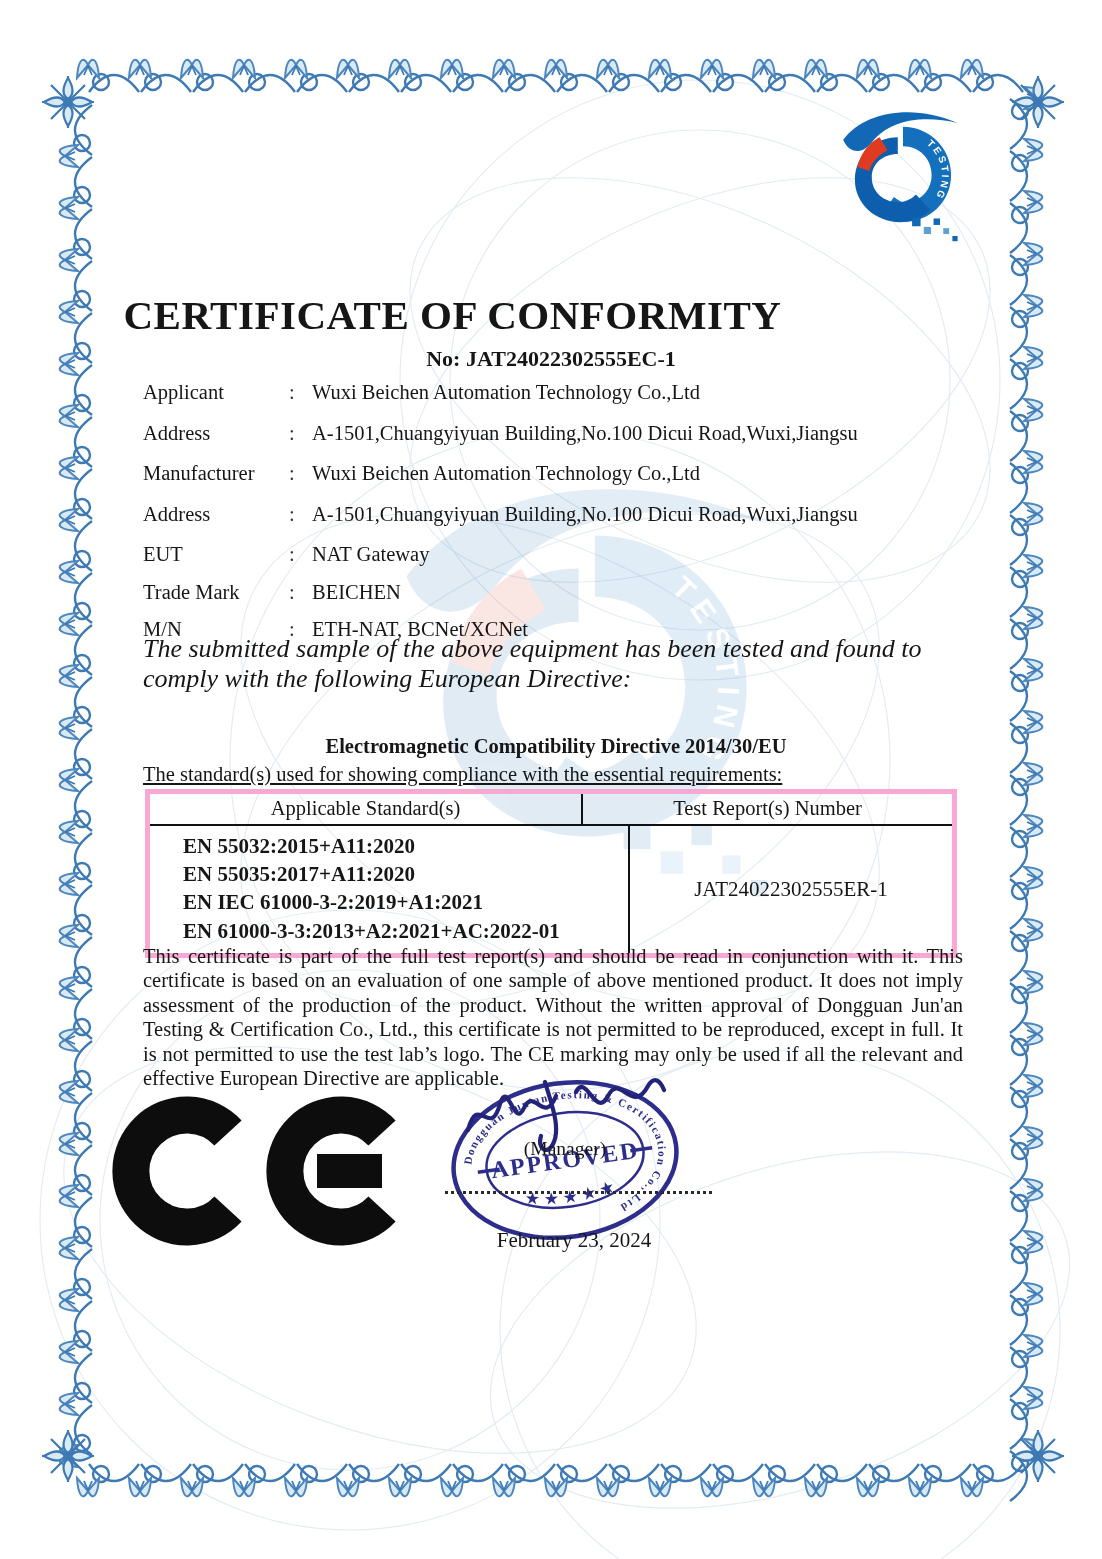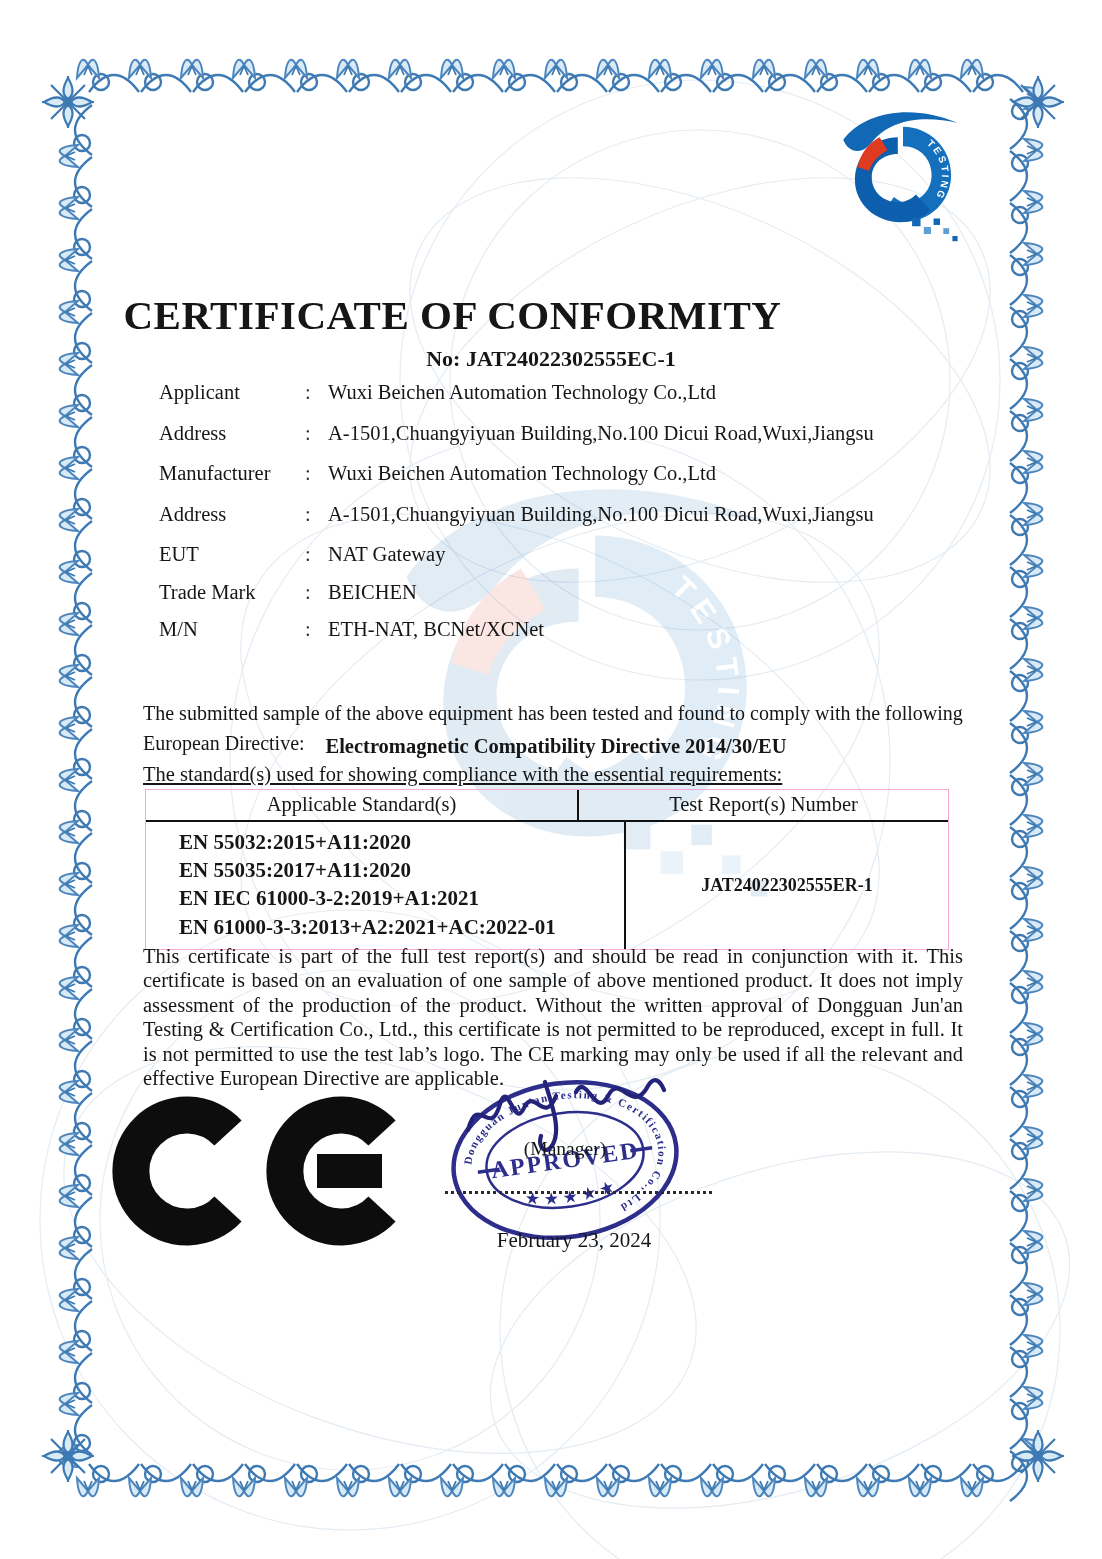--- a/index.html
+++ b/index.html
@@ -13,37 +13,37 @@
   }
   #deco-svg{position:absolute;left:0;top:0;width:1102px;height:1559px;pointer-events:none;}
   .abs{position:absolute;}
   
   #addr{left:143px;top:133px;font-size:21.5px;line-height:36px;}
   
   #title{left:0;top:291px;width:905px;text-align:center;font-size:41px;font-weight:bold;letter-spacing:.5px;}
   #certno{left:0;top:346px;width:1102px;text-align:center;font-size:22px;font-weight:bold;}
   
   #fields{left:143px;top:381px;width:830px;}
-  .frow{display:flex;font-size:20.5px;height:40.5px;align-items:flex-start;margin-left:16px;}
+  .frow{display:flex;font-size:20.5px;height:40.5px;align-items:flex-start;}
   .flabel{width:146px;flex:none;}
   .fcolon{width:23px;flex:none;color:#333;}
   .fvalue{flex:1;}
   
-  #intro{left:143px;top:698px;width:832px;font-size:20px;line-height:30px;}
+  #intro{left:143px;top:634px;width:832px;font-size:26px;line-height:30px;font-style:italic;}
   #directive{left:0;top:735px;width:1112px;text-align:center;font-size:20.5px;font-weight:bold;}
   #stdintro{left:143px;top:763px;width:840px;font-size:20.5px;text-decoration:underline;}
   
-  #stdtable{left:145px;top:789px;width:802px;border:1px solid #f9a8d4;}
+  #stdtable{left:145px;top:789px;width:802px;border:5px solid #f9a8d4;}
   .trow-h{display:grid;grid-template-columns:431px 1fr;border-bottom:2px solid #111;}
   .trow-b{display:grid;grid-template-columns:431px 1fr;}
   .th{font-size:20.5px;text-align:center;padding:3px 0 4px 0;}
   .th.right,.td.right{border-left:2px solid #111;}
   .td.left{padding:6px 4px 8px 13px;margin-left:20px;}
   .std-line{font-size:21px;font-weight:bold;line-height:28.2px;white-space:nowrap;}
-  .td.right{display:flex;align-items:center;justify-content:center;font-size:18px;font-weight:bold;margin-left:47px;}
+  .td.right{display:flex;align-items:center;justify-content:center;font-size:21px;font-weight:normal;margin-left:47px;}
   
   #disclaimer{left:143px;top:944px;width:820px;font-size:20.5px;line-height:24.4px;text-align:justify;}
   
   #dotline{left:445px;top:1178px;width:267px;height:13px;border-bottom:3px dotted #2a2a2a;}
   #manager{left:565px;top:1138px;transform:translateX(-50%);font-size:19.5px;}
   #sigdate{left:574px;top:1228px;transform:translateX(-50%);font-size:21px;}
 </style>
 </head>
 <body>
 

